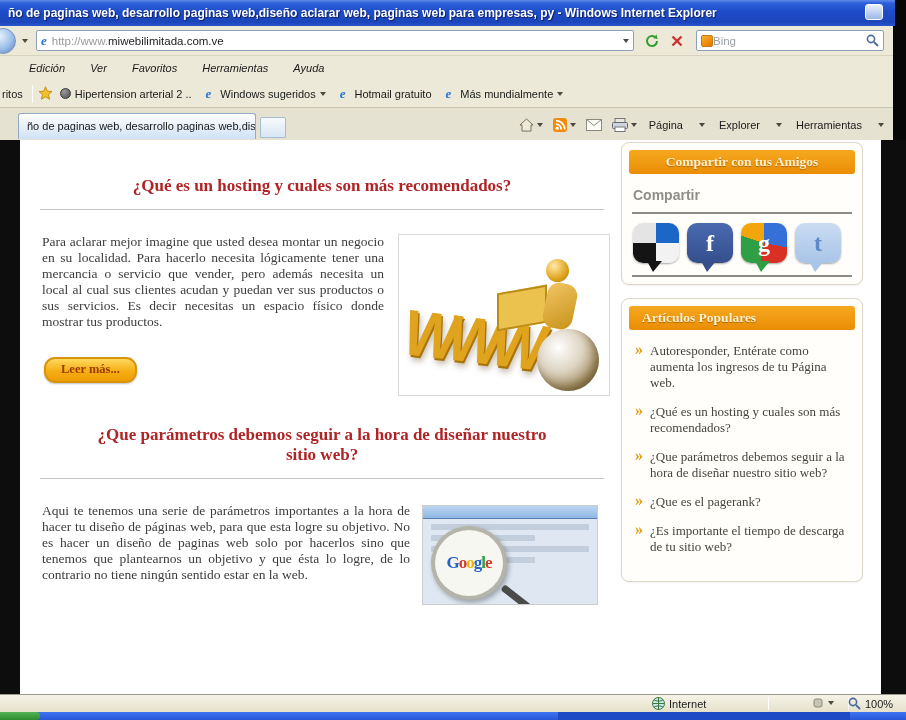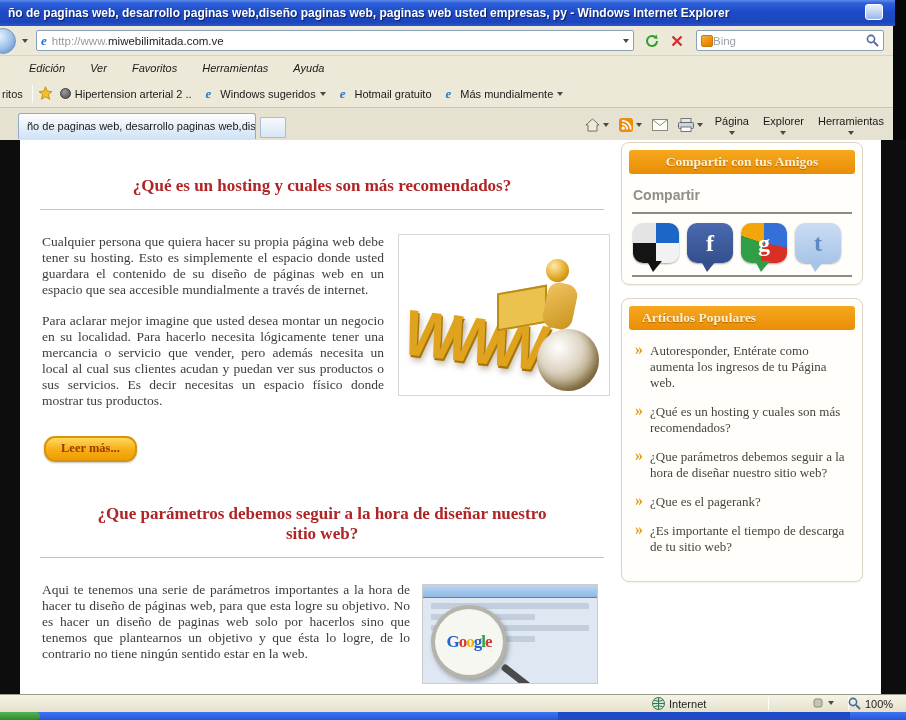--- a/index.html
+++ b/index.html
@@ -54,21 +54,21 @@
   .tab { position:absolute; top:5px; left:18px; width:238px; height:26px;
     background:linear-gradient(#fefefe,#cfe2f6); border:1px solid #90aac8; border-bottom:none;
     border-radius:3px 3px 0 0; font-size:11px; line-height:25px; padding:0 8px; color:#1a1a1a;
     white-space:nowrap; overflow:hidden; }
   .tab-stub { position:absolute; top:9px; left:260px; width:26px; height:21px;
     background:linear-gradient(#f6fafd,#dcyeah, #d8e6f4); background:linear-gradient(#f6fafd,#d8e6f4);
     border:1px solid #a8bcd4; border-radius:2px 2px 0 0; }
   .cmd-bar { position:absolute; right:4px; top:4px; height:26px; display:flex; align-items:center;
     gap:4px; font-size:11px; color:#1a1a1a; }
   .cmd-ic { display:flex; align-items:center; gap:3px; padding:0 3px; }
-  .cmd { display:flex; align-items:center; gap:4px; padding:0 5px;flex-direction:column; }
+  .cmd { display:flex; align-items:center; gap:16px; padding:0 5px; }
 
   
   .viewport { position:absolute; top:140px; left:0; width:906px; height:554px; background:#0d0d0d; }
   .page { position:absolute; left:20px; top:0; width:861px; height:554px; background:#fff; overflow:hidden;
     font-family:"Liberation Serif", serif; }
   .main-col { position:absolute; left:0; top:0; width:600px; }
   .hwrap { border-bottom:1px solid #c4c4c4; padding-bottom:13px; margin:36px 16px 0 20px; }
   .hwrap h1, .hwrap h2 { font-size:17px; font-weight:bold; color:#b02425; text-align:center; }
   .hwrap.h2w { margin-top:42px; }
   .hwrap.h2w h2 { width:460px; margin:0 auto; }
@@ -148,21 +148,21 @@
   .start-frag { position:absolute; left:0; top:0; width:40px; height:8px;
     background:linear-gradient(#54b454,#2e8a2e); border-radius:0 4px 4px 0; }
   .task-seg { position:absolute; left:558px; top:0; width:292px; height:8px; background:#1f4ac6; }
 </style>
 </head>
 <body>
 
 <div class="stage">
 
   <div class="titlebar">
-    <span>ño de paginas web, desarrollo paginas web,diseño paginas web, paginas web usted empresas, py - Windows Internet Explorer</span>
+    <span>ño de paginas web, desarrollo paginas web,diseño aclarar web, paginas web para empresas, py - Windows Internet Explorer</span>
     <span class="win-btn"></span>
   </div>
 
   <div class="bar addr-row">
     <div class="nav-circle"></div>
     <span class="tri nav-drop"></span>
     <div class="addr-field">
       <span class="ie-fav">e</span>
       <span class="url-proto">http://www.</span>
       <span class="url-host">miwebilimitada.com.ve</span>
@@ -283,21 +283,20 @@
         </div>
 
         <div class="art">
           <div class="www-img">
             <span class="www-text">WWW</span>
             <span class="globe-au"></span>
             <span class="fig-laptop"></span>
             <span class="fig-body"></span>
             <span class="fig-head"></span>
           </div>
-          <p>Cualquier persona que quiera hacer su propia página web debe tener su hosting. Esto es simplemente el espacio donde usted guardara el contenido de su diseño de páginas web en un espacio que sea accesible mundialmente a través de internet.</p>
           <p>Para aclarar mejor imagine que usted desea montar un negocio en su localidad. Para hacerlo necesita lógicamente tener una mercancia o servicio que vender, pero además necesita un local al cual sus clientes acudan y puedan ver sus productos o sus servicios. Es decir necesitas un espacio físico donde mostrar tus productos.</p>
           <a class="read-more" href="#">Leer más...</a>
         </div>
 
         <div class="hwrap h2w">
           <h2>¿Que parámetros debemos seguir a la hora de diseñar nuestro sitio web?</h2>
         </div>
 
         <div class="art">
           <div class="google-img">

